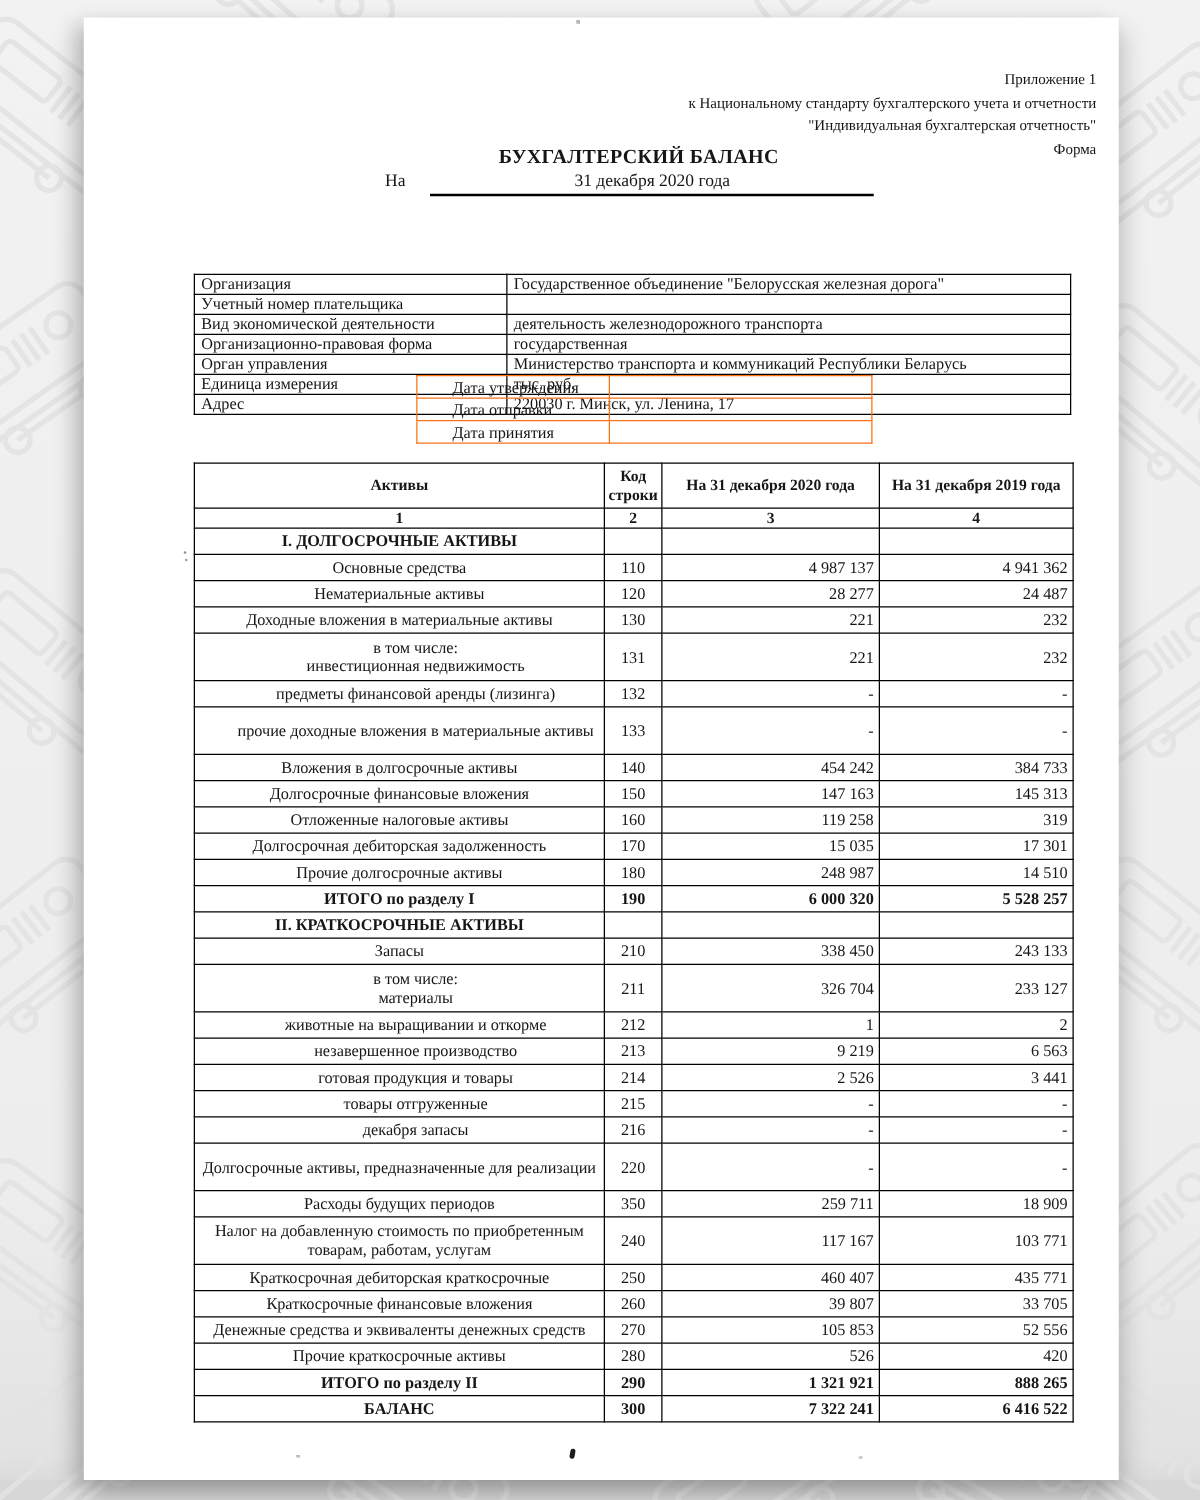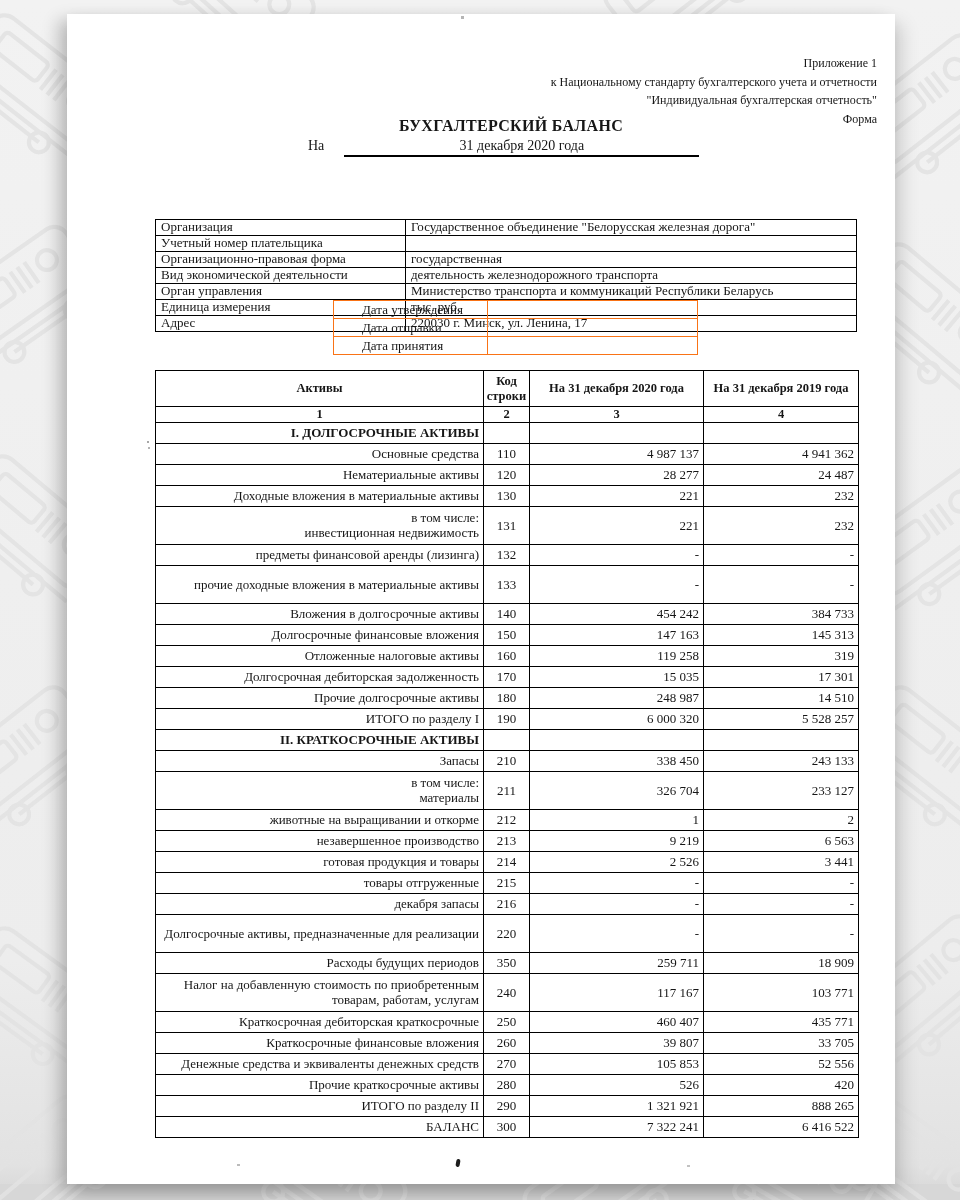--- a/index.html
+++ b/index.html
@@ -27,22 +27,22 @@
   .dates td{border:1px solid #f97316;height:17px;padding:0 5px;}
   .dates td.c1{padding-left:28px;}
   .bt{position:absolute;left:88px;top:356px;width:703px;font-size:13px;}
   .bt td,.bt th{border:1px solid #000;padding:1px 4px;line-height:1.18;vertical-align:middle;}
   .bt th{font-weight:bold;font-size:12.5px;text-align:center;padding:2px 2px;}
   tr.head{height:36px;}
   tr.nums{height:15px;}
   .nums td{text-align:center;font-weight:bold;font-size:12.5px;padding:0;}
   tr.r{height:21px;} tr.tall{height:38px;} tr.sec{height:21px;}
   .sec .lab{font-weight:bold;}
-  .b td{font-weight:normal;}
-  .lab{text-align:right;padding-left:5px;}
+  .b td{font-weight:bold;}
+  .lab{text-align:center;padding-left:5px;}
   td.ind{padding-left:30px;}
   .pline{margin-left:26px;}
   .code{text-align:center;}
   .val{text-align:right;padding-right:20px;}
   .vb{vertical-align:bottom;padding-bottom:3px;}
   .artifact{position:absolute;z-index:2;}
   .a1{left:389px;top:1145px;width:4px;height:8px;background:#1c1c1c;border-radius:2px;transform:rotate(10deg);}
   .a2{left:80px;top:427px;width:2px;height:2px;background:#8a8a8a;border-radius:50%;}
   .a3{left:81px;top:433px;width:2px;height:2px;background:#9a9a9a;border-radius:50%;}
   .a4{left:170px;top:1150px;width:3px;height:2px;background:#bbb;}
@@ -146,26 +146,26 @@
     <tbody>
         <tr>
           <td>Организация</td>
           <td>Государственное объединение "Белорусская железная дорога"</td>
         </tr>
     <tr>
           <td>Учетный номер плательщика</td>
           <td></td>
         </tr>
     <tr>
+          <td>Вид экономической деятельности</td>
+          <td>деятельность железнодорожного транспорта</td>
+        </tr>
+    <tr>
           <td>Организационно-правовая форма</td>
           <td>государственная</td>
-        </tr>
-    <tr>
-          <td>Вид экономической деятельности</td>
-          <td>деятельность железнодорожного транспорта</td>
         </tr>
     <tr>
           <td>Орган управления</td>
           <td>Министерство транспорта и коммуникаций Республики Беларусь</td>
         </tr>
     <tr>
           <td>Единица измерения</td>
           <td>тыс. руб.</td>
         </tr>
     <tr>

